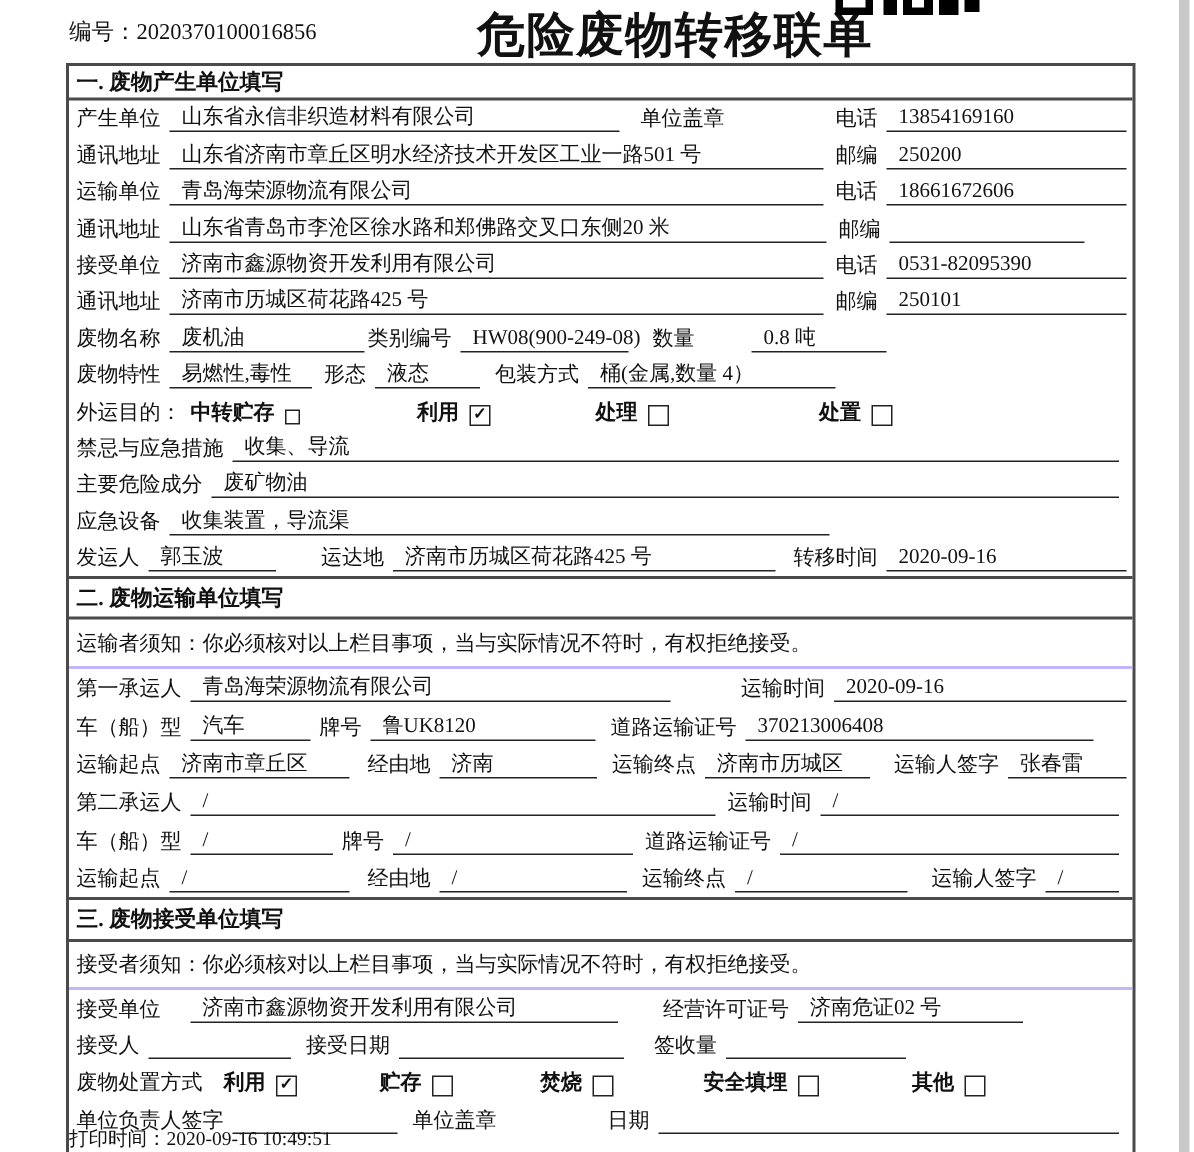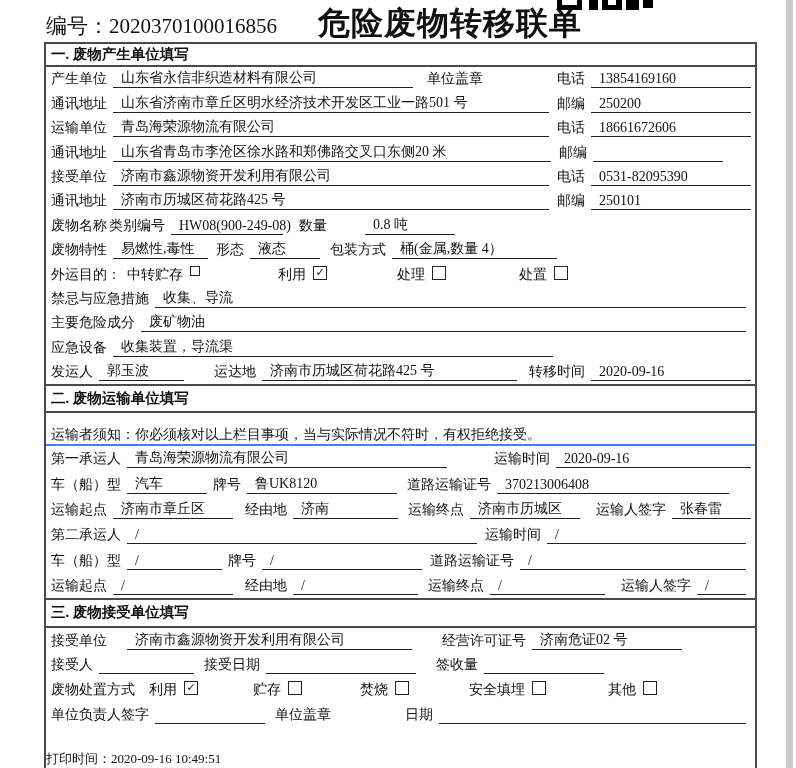--- a/index.html
+++ b/index.html
@@ -1,50 +1,50 @@
 <!DOCTYPE html>
 <html><head>
 <meta charset="utf-8">
 <style>
   html,body{margin:0;padding:0;background:#fff;}
   body{font-family:"Liberation Serif","DejaVu Serif",serif;color:#111;}
   .page{position:relative;width:796px;height:768px;background:#fff;overflow:hidden;}
-  .doc-no{position:absolute;left:46px;top:12px;font-size:21px;white-space:nowrap;}
+  .doc-no{position:absolute;left:46px;top:12px;font-size:15px;white-space:nowrap;}
   .form-title{position:absolute;left:318px;top:2px;font-size:32px;font-weight:bold;letter-spacing:1px;white-space:nowrap;}
   .qr{position:absolute;left:557px;top:0;width:96px;height:10px;}
   .qr b{position:absolute;background:#000;}
   .qr i{position:absolute;background:#fff;}
   .strip{position:absolute;left:786px;top:0;width:7px;height:768px;background:#c9c9c9;}
   .print-line{position:absolute;left:46px;top:750px;font-size:13px;white-space:nowrap;}
   .tbl{position:absolute;left:44px;top:42px;width:713px;height:752px;border:2px solid #4a4a4a;box-sizing:border-box;display:flex;flex-direction:column;font-size:14px;}
   .sec{display:flex;flex-direction:column;}
   .sec.s2,.sec.s3{border-top:2px solid #4a4a4a;}
   .sec-title{font-weight:bold;border-bottom:2px solid #4a4a4a;display:flex;align-items:center;padding:0 5px;font-size:14.5px;}
   .s1 .sec-title{height:21px;}
   .s2 .sec-title{height:25px;}
   .s3 .sec-title{height:26px;}
-  .notice{border-bottom:2px solid #3b82f6;display:flex;align-items:flex-end;padding:0 5px;}
+  .notice{border-bottom:2px solid #c4b5fd;display:flex;align-items:center;padding:0 5px;}
   .s2 .notice{height:31px;}
   .s3 .notice{height:30px;}
   .row{display:flex;align-items:flex-end;padding:0 4px 3px 5px;box-sizing:border-box;}
   .s1 .row{height:24.4px;}
   .s2 .row{height:25.3px;}
   .s3 .row{height:24.7px;}
   .lbl{white-space:nowrap;}
   .uv{border-bottom:1px solid #222;padding:0 8px;white-space:nowrap;margin-left:6px;min-height:17px;box-sizing:border-box;}
   .fx{flex:1;}
-  .grp{display:flex;align-items:flex-start;}
+  .grp{display:flex;align-items:flex-end;font-weight:bold;}
   .cb{display:inline-flex;width:12px;height:12px;border:1px solid #222;margin-left:7px;align-items:center;justify-content:center;box-sizing:content-box;}
   .cb i{font-style:normal;font-size:11px;line-height:1;}
   .cb.sm{width:8px;height:8px;margin-bottom:1px;}
   .mla{margin-left:auto;}
   .ml2{margin-left:2px;}.ml6{margin-left:6px;}.ml8{margin-left:8px;}.ml10{margin-left:10px;}
   .ml12{margin-left:12px;}.ml14{margin-left:14px;}.ml16{margin-left:16px;}.ml20{margin-left:20px;}.ml30{margin-left:30px;}.ml55{margin-left:55px;}.ml58{margin-left:58px;}
   .ml60{margin-left:60px;}.ml62{margin-left:62px;}.ml70{margin-left:70px;}.ml74{margin-left:74px;}
-  .ml78{margin-left:78px;}.ml110{margin-left:73px;}
+  .ml78{margin-left:78px;}.ml110{margin-left:100px;}
   .mr5{margin-right:5px;}.mr22{margin-right:22px;}.mr28{margin-right:28px;}
   .w70{width:70px;}.w80{width:80px;}.w85{width:85px;}.w90{width:90px;margin-left:38px;}.w95{width:95px;}
   .w105{width:105px;}.w110{width:110px;}.w112{width:112px;}.w115{width:115px;}.w120{width:120px;}
   .w125{width:125px;}.w130{width:130px;}.w150{width:150px;}.w160{width:160px;}.w165{width:165px;}.w195{width:195px;}.w255{width:255px;}.w285{width:285px;}.w300{width:300px;}
   .w320{width:320px;}.w350{width:350px;}.w440{width:440px;}
 </style>
 </head>
 <body>
 
 <div class="page">
@@ -108,20 +108,21 @@
 
       <div class="row">
         <span class="lbl">通讯地址</span>
         <span class="uv fx">济南市历城区荷花路425 号</span>
         <span class="lbl ml8">邮编</span>
         <span class="uv w160">250101</span>
       </div>
 
       <div class="row">
         <span class="lbl">废物名称</span>
+        <span class="uv w130">废机油</span>
         <span class="lbl ml2">类别编号</span>
         <span class="uv w112">HW08(900-249-08)</span>
         <span class="lbl ml16">数量</span>
         <span class="uv w90">0.8 吨</span>
       </div>
 
       <div class="row">
         <span class="lbl">废物特性</span>
         <span class="uv w95">易燃性,毒性</span>
         <span class="lbl ml8">形态</span>
@@ -243,20 +244,23 @@
         <span class="uv w115">/</span>
         <span class="lbl ml16">运输人签字</span>
         <span class="uv fx mr5">/</span>
       </div>
     </div>
 
     <div class="sec s3">
       <div class="sec-title">
           <span>三. 废物接受单位填写</span>
         </div>
+      <div class="notice">
+          <span>接受者须知：你必须核对以上栏目事项，当与实际情况不符时，有权拒绝接受。</span>
+        </div>
 
       <div class="row">
         <span class="lbl">接受单位</span>
         <span class="uv w285 ml20">济南市鑫源物资开发利用有限公司</span>
         <span class="lbl ml30">经营许可证号</span>
         <span class="uv w150">济南危证02 号</span>
       </div>
 
       <div class="row">
         <span class="lbl">接受人</span>

